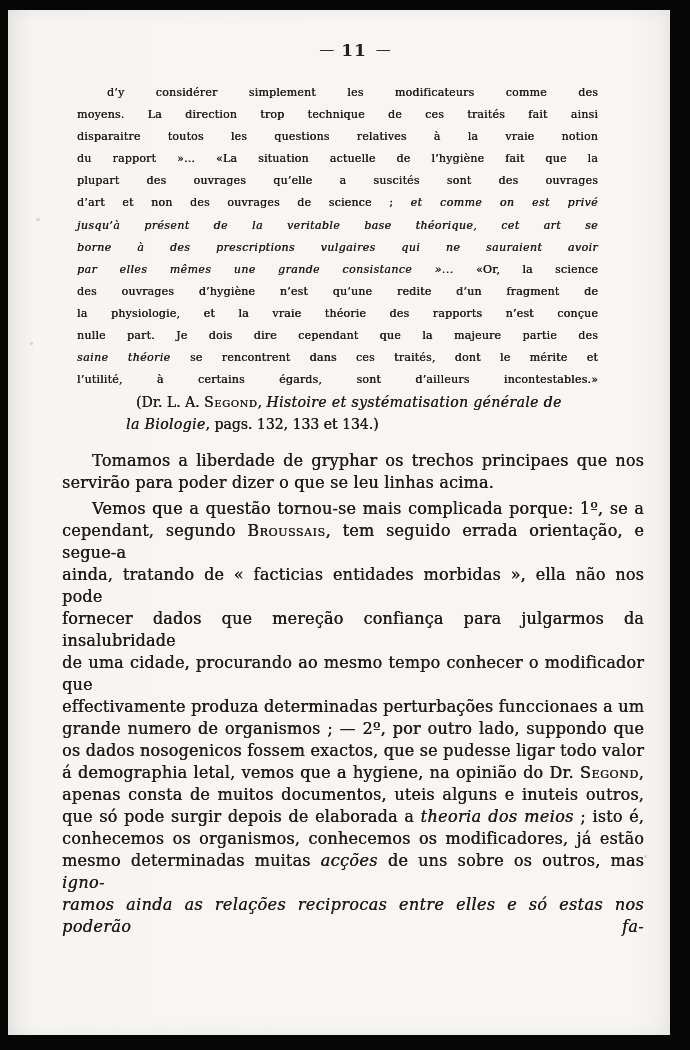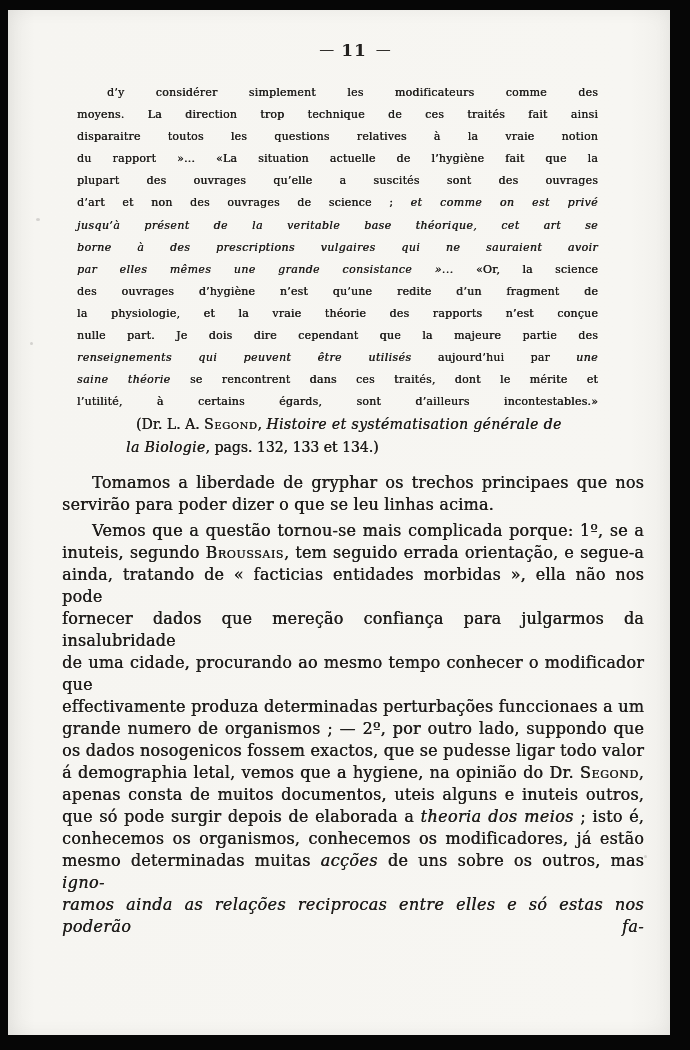--- a/index.html
+++ b/index.html
@@ -85,38 +85,37 @@
       <div class="tline"><span class="rm">disparaitre toutos les questions relatives à la vraie notion</span></div>
       <div class="tline"><span class="rm">du rapport »... «La situation actuelle de l’hygiène fait que la</span></div>
       <div class="tline"><span class="rm">plupart des ouvrages qu’elle a suscités sont des ouvrages</span></div>
       <div class="tline"><span class="rm">d’art et non des ouvrages de science ; </span><span class="it">et comme on est privé</span></div>
       <div class="tline"><span class="it">jusqu’à présent de la veritable base théorique, cet art se</span></div>
       <div class="tline"><span class="it">borne à des prescriptions vulgaires qui ne sauraient avoir</span></div>
       <div class="tline"><span class="it">par elles mêmes une grande consistance »... </span><span class="rm">«Or, la science</span></div>
       <div class="tline"><span class="rm">des ouvrages d’hygiène n’est qu’une redite d’un fragment de</span></div>
       <div class="tline"><span class="rm">la physiologie, et la vraie théorie des rapports n’est conçue</span></div>
       <div class="tline"><span class="rm">nulle part. Je dois dire cependant que la majeure partie des</span></div>
-      <div class="tline"><span class="it">renseignements qui peuvent être utilisés </span><span class="rm">aujourd’hui par </span><span class="it">une</span></div>
       <div class="tline"><span class="it">saine théorie </span><span class="rm">se rencontrent dans ces traités, dont le mérite et</span></div>
       <div class="tline"><span class="rm">l’utilité, à certains égards, sont d’ailleurs incontestables.»</span></div>
     </div>
 
   <div class="citation block">
       <div class="tline nojust"><span class="rm">(Dr. L. A. </span><span class="sc">Segond</span><span class="rm">, </span><span class="it">Histoire et systématisation générale de</span></div>
       <div class="tline nojust"><span class="it">la Biologie</span><span class="rm">, pags. 132, 133 et 134.)</span></div>
     </div>
 
   <div class="main p1 block">
       <div class="tline find"><span class="rm">Tomamos a liberdade de gryphar os trechos principaes que nos</span></div>
       <div class="tline nojust"><span class="rm">servirão para poder dizer o que se leu linhas acima.</span></div>
     </div>
 
   <div class="main p2 block">
       <div class="tline find"><span class="rm">Vemos que a questão tornou-se mais complicada porque: 1º, se a</span></div>
-      <div class="tline"><span class="rm">inuteis, segundo </span><span class="sc">Broussais</span><span class="rm">, tem seguido errada orientação, e segue-a</span></div>
+      <div class="tline"><span class="rm">cependant, segundo </span><span class="sc">Broussais</span><span class="rm">, tem seguido errada orientação, e segue-a</span></div>
       <div class="tline"><span class="rm">ainda, tratando de « facticias entidades morbidas », ella não nos pode</span></div>
       <div class="tline"><span class="rm">fornecer dados que mereção confiança para julgarmos da insalubridade</span></div>
       <div class="tline"><span class="rm">de uma cidade, procurando ao mesmo tempo conhecer o modificador que</span></div>
       <div class="tline"><span class="rm">effectivamente produza determinadas perturbações funccionaes a um</span></div>
       <div class="tline"><span class="rm">grande numero de organismos ; — 2º, por outro lado, suppondo que</span></div>
       <div class="tline"><span class="rm">os dados nosogenicos fossem exactos, que se pudesse ligar todo valor</span></div>
       <div class="tline"><span class="rm">á demographia letal, vemos que a hygiene, na opinião do Dr. </span><span class="sc">Segond</span><span class="rm">,</span></div>
       <div class="tline"><span class="rm">apenas consta de muitos documentos, uteis alguns e inuteis outros,</span></div>
       <div class="tline"><span class="rm">que só pode surgir depois de elaborada a </span><span class="it">theoria dos meios</span><span class="rm"> ; isto é,</span></div>
       <div class="tline"><span class="rm">conhecemos os organismos, conhecemos os modificadores, já estão</span></div>

